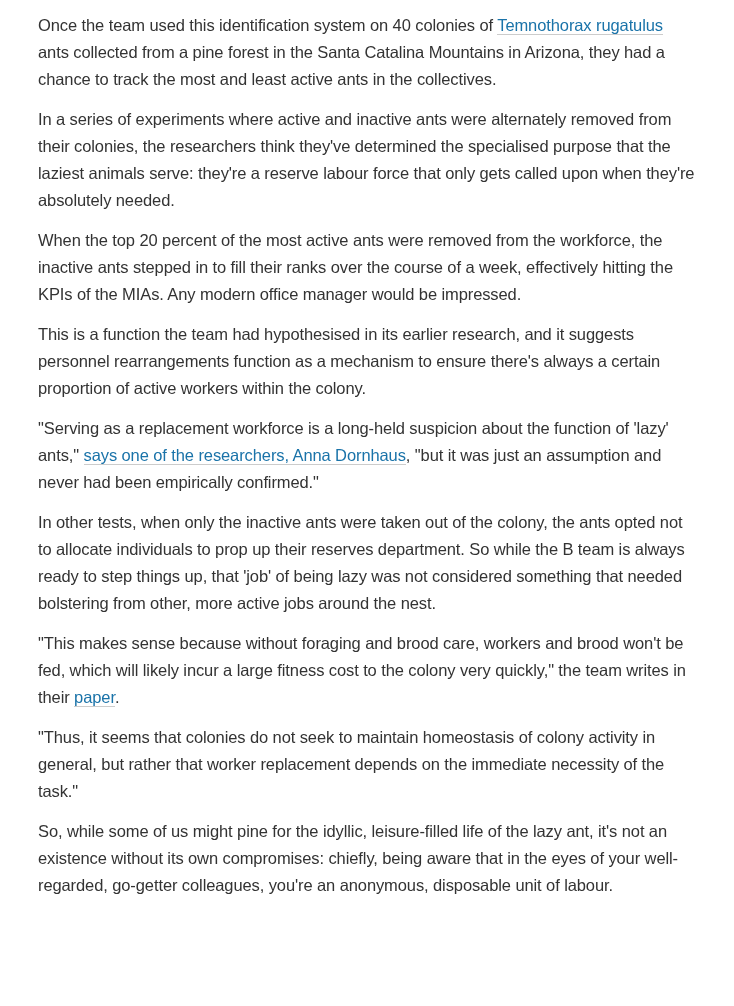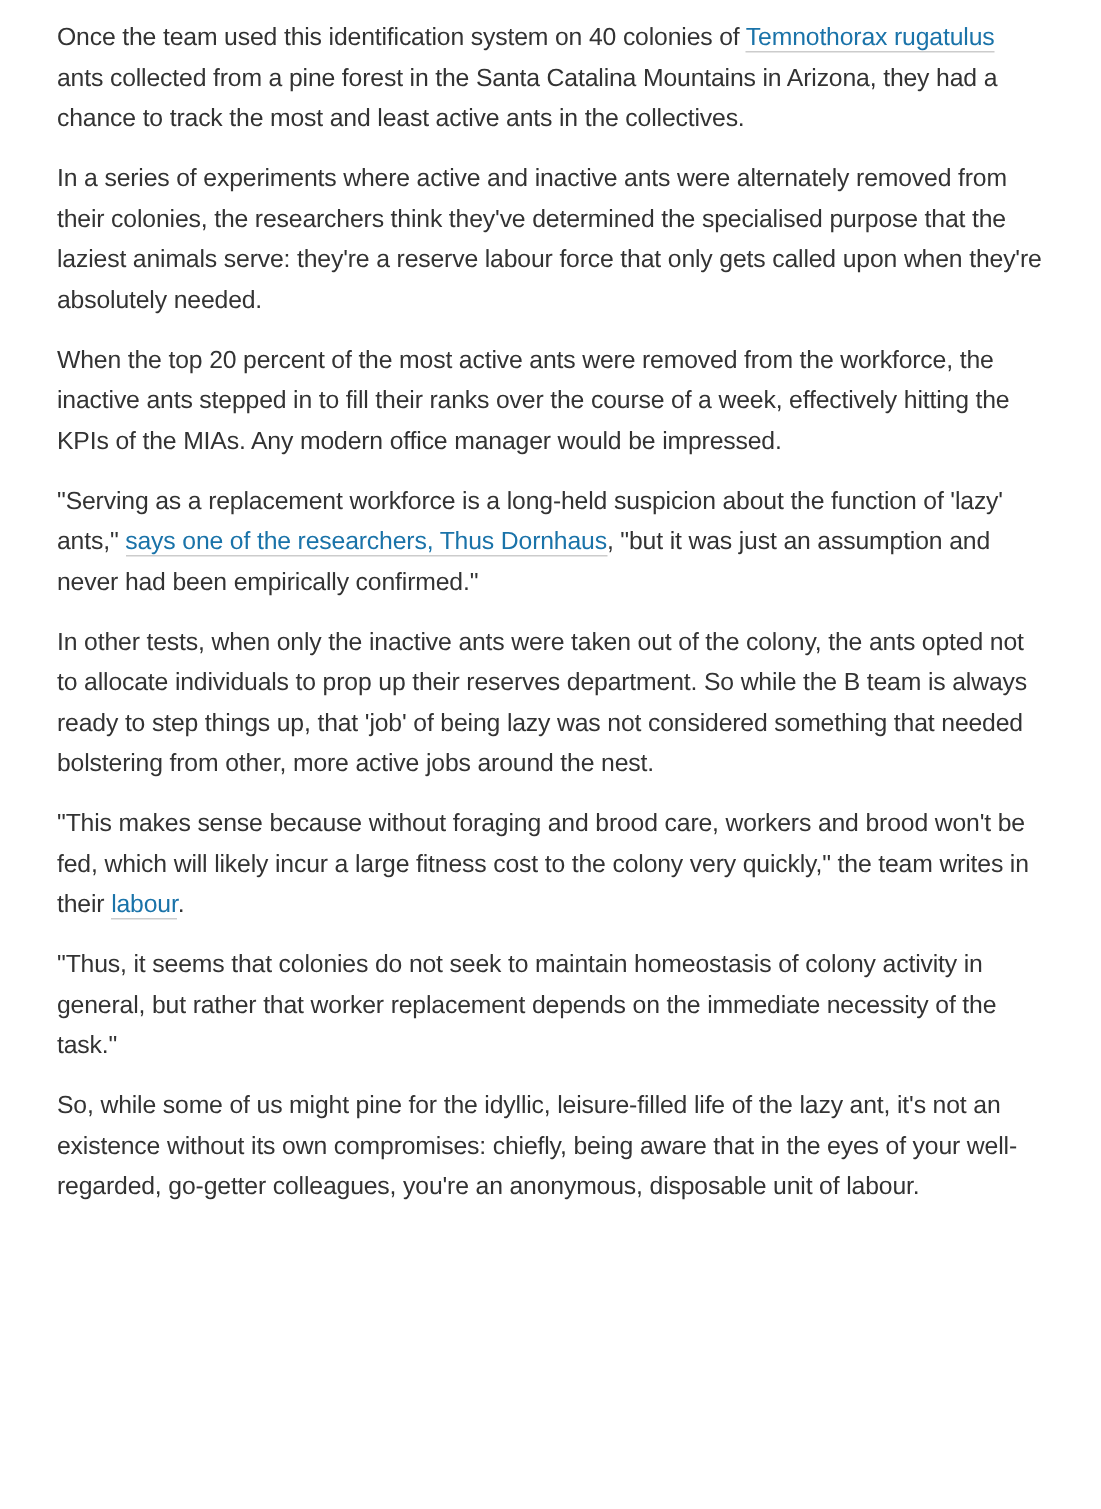--- a/index.html
+++ b/index.html
@@ -33,19 +33,20 @@
   }
 </style>
 </head>
 <body>
 
 <div class="page">
   <article>
       <p class="para"><span>Once the team used this identification system on 40 colonies of </span><a href="#" class="inline-link italic">Temnothorax rugatulus</a><span> ants collected from a pine forest in the Santa Catalina Mountains in Arizona, they had a chance to track the most and least active ants in the collectives.</span></p>
       <p class="para"><span>In a series of experiments where active and inactive ants were alternately removed from their colonies, the researchers think they've determined the specialised purpose that the laziest animals serve: they're a reserve labour force that only gets called upon when they're absolutely needed.</span></p>
       <p class="para"><span>When the top 20 percent of the most active ants were removed from the workforce, the inactive ants stepped in to fill their ranks over the course of a week, effectively hitting the KPIs of the MIAs. Any modern office manager would be impressed.</span></p>
-      <p class="para"><span>"Serving as a replacement workforce is a long-held suspicion about the function of 'lazy' ants," </span><a href="#" class="inline-link">says one of the researchers, Thus Dornhaus</a><span>, "but it was just an assumption and never had been empirically confirmed."</span></p>
+      <p class="para"><span>This is a function the team had hypothesised in its earlier research, and it suggests personnel rearrangements function as a mechanism to ensure there's always a certain proportion of active workers within the colony.</span></p>
+      <p class="para"><span>"Serving as a replacement workforce is a long-held suspicion about the function of 'lazy' ants," </span><a href="#" class="inline-link">says one of the researchers, Anna Dornhaus</a><span>, "but it was just an assumption and never had been empirically confirmed."</span></p>
       <p class="para"><span>In other tests, when only the inactive ants were taken out of the colony, the ants opted not to allocate individuals to prop up their reserves department. So while the B team is always ready to step things up, that 'job' of being lazy was not considered something that needed bolstering from other, more active jobs around the nest.</span></p>
-      <p class="para"><span>"This makes sense because without foraging and brood care, workers and brood won't be fed, which will likely incur a large fitness cost to the colony very quickly," the team writes in their </span><a href="#" class="inline-link">labour</a><span>.</span></p>
+      <p class="para"><span>"This makes sense because without foraging and brood care, workers and brood won't be fed, which will likely incur a large fitness cost to the colony very quickly," the team writes in their </span><a href="#" class="inline-link">paper</a><span>.</span></p>
       <p class="para"><span>"Thus, it seems that colonies do not seek to maintain homeostasis of colony activity in general, but rather that worker replacement depends on the immediate necessity of the task."</span></p>
       <p class="para"><span>So, while some of us might pine for the idyllic, leisure-filled life of the lazy ant, it's not an existence without its own compromises: chiefly, being aware that in the eyes of your well-regarded, go-getter colleagues, you're an anonymous, disposable unit of labour.</span></p>
     </article>
 </div>
 
 </body></html>

